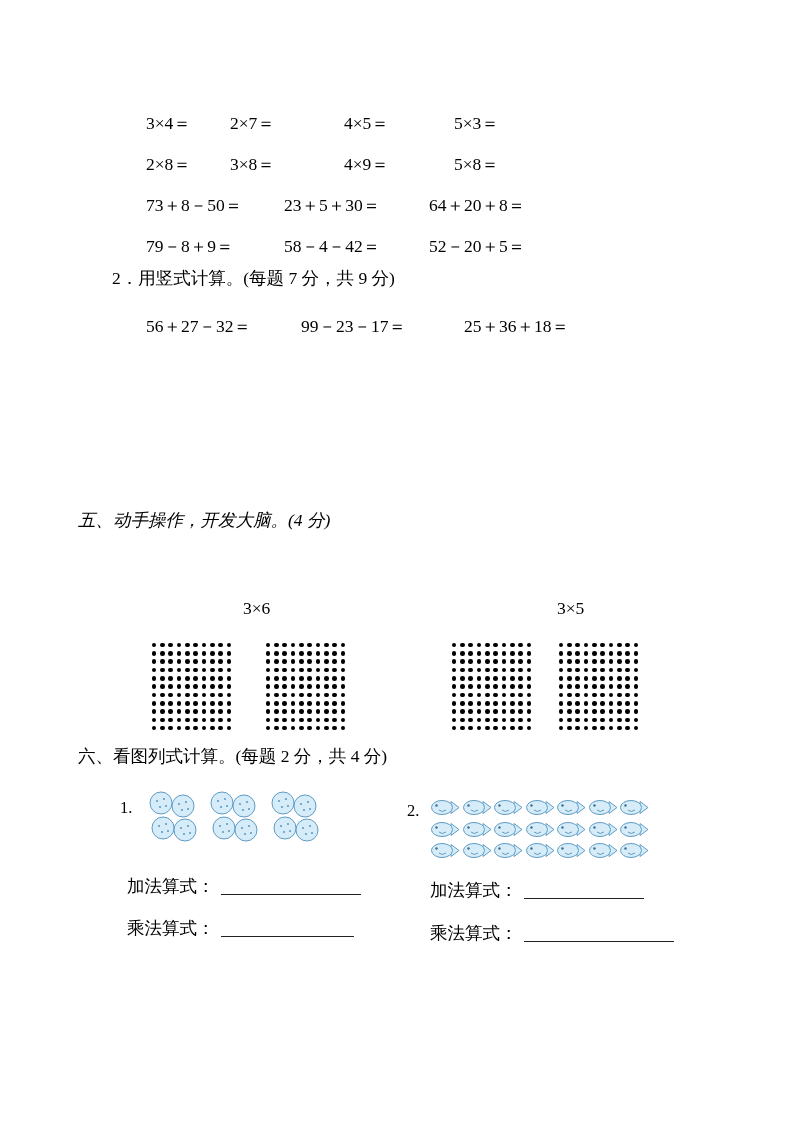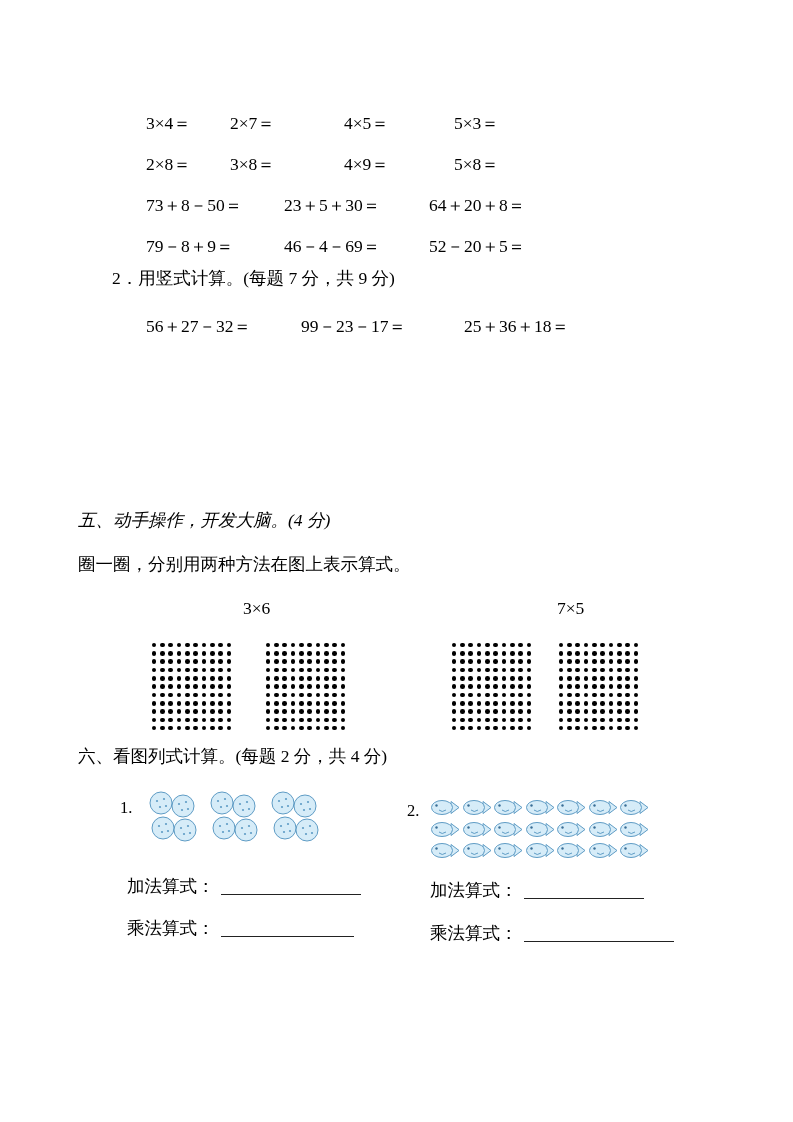--- a/index.html
+++ b/index.html
@@ -76,37 +76,36 @@
         <span>4×9＝</span>
         <span>5×8＝</span>
       </div>
       <div class="oral-row cols3">
         <span>73＋8－50＝</span>
         <span>23＋5＋30＝</span>
         <span>64＋20＋8＝</span>
       </div>
       <div class="oral-row cols3">
         <span>79－8＋9＝</span>
-        <span>46－4－69＝</span>
+        <span>58－4－42＝</span>
         <span>52－20＋5＝</span>
       </div>
     </div>
 
   <div id="item2-title" class="abs txt">2．用竖式计算。(每题 7 分，共 9 分)</div>
   <div id="vertical-problems" class="abs">
       <span>56＋27－32＝</span>
       <span>99－23－17＝</span>
       <span>25＋36＋18＝</span>
     </div>
 
   <div id="sec5-title" class="abs txt">五、动手操作，开发大脑。(4 分)</div>
-  <div id="sec5-instruction" class="abs txt">圈一圈，分别用两种方法在图上表示算式。</div>
 
   <div id="expr-left" class="abs txt">3×6</div>
-  <div id="expr-right" class="abs txt">7×5</div>
+  <div id="expr-right" class="abs txt">3×5</div>
 
   <div id="grid1" class="dot-grid" style="grid-template-columns: repeat(10, 8.3px);">
       <span class="dot" style="background: rgb(0, 0, 0);"></span>
       <span class="dot" style="background: rgb(0, 0, 0);"></span>
       <span class="dot" style="background: rgb(0, 0, 0);"></span>
       <span class="dot" style="background: rgb(0, 0, 0);"></span>
       <span class="dot" style="background: rgb(0, 0, 0);"></span>
       <span class="dot" style="background: rgb(0, 0, 0);"></span>
       <span class="dot" style="background: rgb(0, 0, 0);"></span>
       <span class="dot" style="background: rgb(0, 0, 0);"></span>

